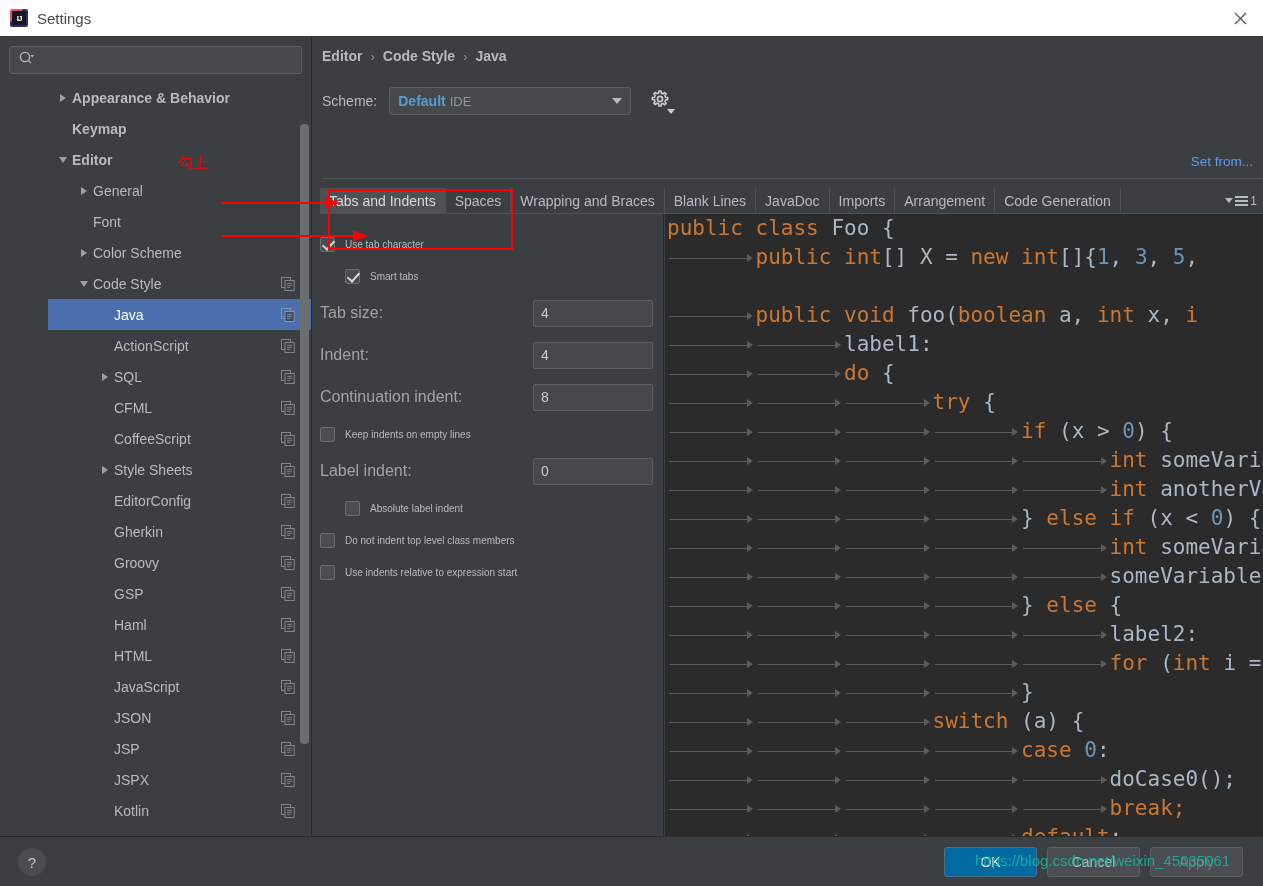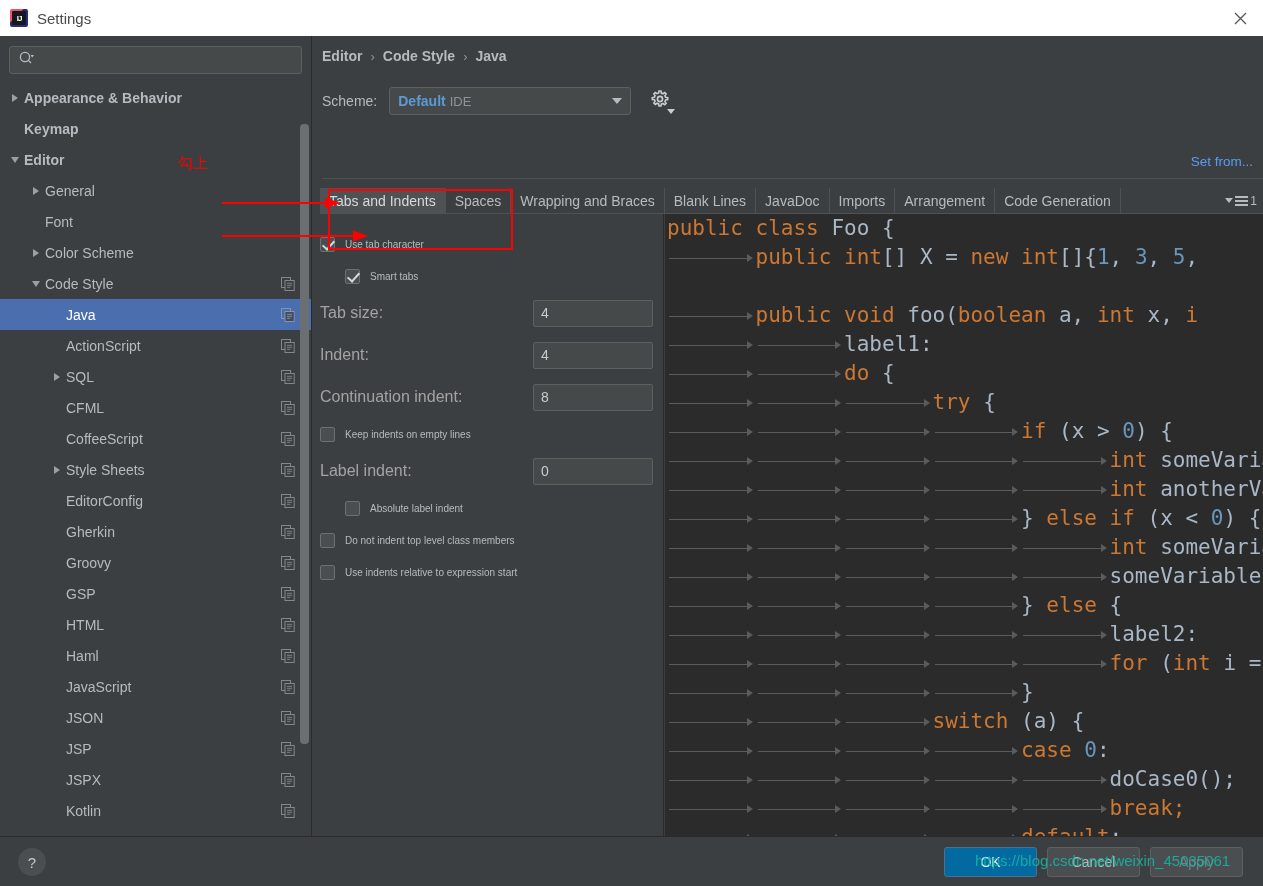--- a/index.html
+++ b/index.html
@@ -69,20 +69,21 @@
     color: #bbbbbb; font-size: 13px; font-family: "Liberation Sans", sans-serif;
     margin-left: 4px;
   }
 
   #tree { position: relative; padding-top: 2px; }
   .tree-row {
     height: 31px; display: flex; align-items: center;
     font-size: 14px; color: #b6bbc1;
     padding-right: 16px; cursor: pointer;
     position: relative;
+    margin-left: 48px;
   }
   .tree-row.selected { background: #4b6eaf; color: #ffffff; }
   .tree-row .twisty {
     width: 18px; flex: none; display: flex;
     align-items: center; justify-content: center;
   }
   .tree-row .label { flex: 1; white-space: nowrap; }
   .tree-row.bold .label { font-weight: bold; }
   .tree-row .copy-icon { flex: none; width: 14px; height: 14px; opacity: .75; }
   .arrow-r { width:0;height:0;border-left:6px solid #9aa0a6;border-top:4.5px solid transparent;border-bottom:4.5px solid transparent; }
@@ -446,31 +447,31 @@
           <span class="label">GSP</span>
           <span class="copy-icon"><svg width="14" height="14" viewBox="0 0 14 14">
               <rect x="0.5" y="0.5" width="9" height="10" fill="none" stroke="#9aa0a6" stroke-width="1"></rect>
               <rect x="4" y="3.5" width="9.2" height="10" fill="#3c3f41" stroke="#9aa0a6" stroke-width="1"></rect>
               <path d="M6 6.3h5 M6 8.3h5 M6 10.3h3.4" stroke="#9aa0a6" stroke-width="0.9"></path>
             </svg></span>
         </div>
         <div class="tree-row">
           <span style="width: 48px; flex: 0 0 auto;"></span>
           <span class="twisty"></span>
+          <span class="label">Haml</span>
+          <span class="copy-icon"><svg width="14" height="14" viewBox="0 0 14 14">
+              <rect x="0.5" y="0.5" width="9" height="10" fill="none" stroke="#9aa0a6" stroke-width="1"></rect>
+              <rect x="4" y="3.5" width="9.2" height="10" fill="#3c3f41" stroke="#9aa0a6" stroke-width="1"></rect>
+              <path d="M6 6.3h5 M6 8.3h5 M6 10.3h3.4" stroke="#9aa0a6" stroke-width="0.9"></path>
+            </svg></span>
+        </div>
+        <div class="tree-row">
+          <span style="width: 48px; flex: 0 0 auto;"></span>
+          <span class="twisty"></span>
           <span class="label">HTML</span>
-          <span class="copy-icon"><svg width="14" height="14" viewBox="0 0 14 14">
-              <rect x="0.5" y="0.5" width="9" height="10" fill="none" stroke="#9aa0a6" stroke-width="1"></rect>
-              <rect x="4" y="3.5" width="9.2" height="10" fill="#3c3f41" stroke="#9aa0a6" stroke-width="1"></rect>
-              <path d="M6 6.3h5 M6 8.3h5 M6 10.3h3.4" stroke="#9aa0a6" stroke-width="0.9"></path>
-            </svg></span>
-        </div>
-        <div class="tree-row">
-          <span style="width: 48px; flex: 0 0 auto;"></span>
-          <span class="twisty"></span>
-          <span class="label">Haml</span>
           <span class="copy-icon"><svg width="14" height="14" viewBox="0 0 14 14">
               <rect x="0.5" y="0.5" width="9" height="10" fill="none" stroke="#9aa0a6" stroke-width="1"></rect>
               <rect x="4" y="3.5" width="9.2" height="10" fill="#3c3f41" stroke="#9aa0a6" stroke-width="1"></rect>
               <path d="M6 6.3h5 M6 8.3h5 M6 10.3h3.4" stroke="#9aa0a6" stroke-width="0.9"></path>
             </svg></span>
         </div>
         <div class="tree-row">
           <span style="width: 48px; flex: 0 0 auto;"></span>
           <span class="twisty"></span>
           <span class="label">JavaScript</span>

